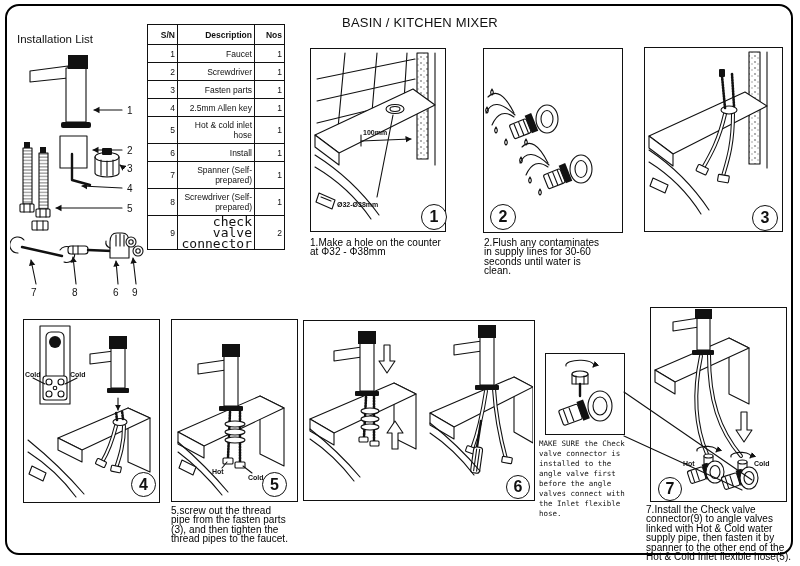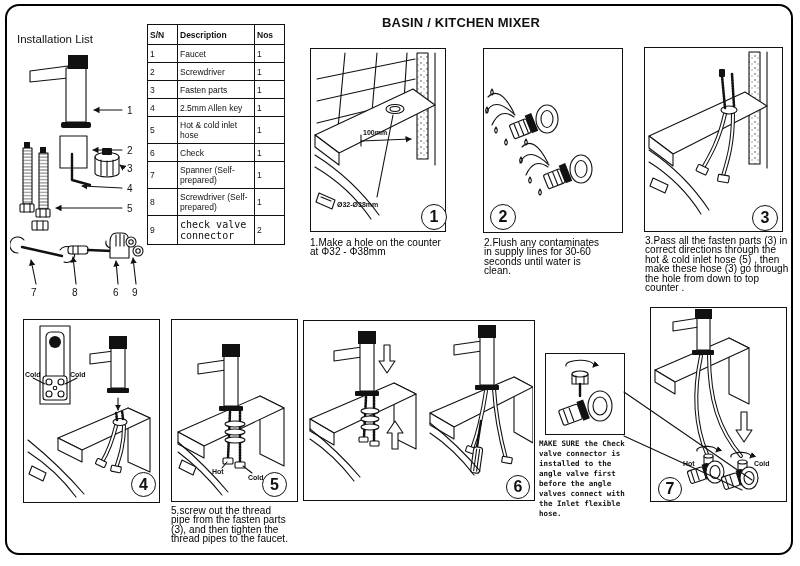--- a/index.html
+++ b/index.html
@@ -1,32 +1,32 @@
 <!DOCTYPE html>
 <html><head>
 <meta charset="utf-8">
 <style>
   *{margin:0;padding:0;box-sizing:border-box}
   html,body{background:#fff}
   body{width:800px;height:566px;position:relative;font-family:"Liberation Sans",sans-serif;color:#111}
   .page{position:absolute;left:0;top:0;width:800px;height:566px;background:#fff;overflow:hidden}
   .frame{position:absolute;left:5px;top:4px;width:788px;height:551px;border:2px solid #000;border-radius:14px}
   .install-title{position:absolute;left:17px;top:33px;font-size:11.5px;font-weight:normal}
-  .main-title{position:absolute;left:300px;top:15px;width:240px;text-align:right;font-size:13px;font-weight:bold;letter-spacing:.2px}
-  .parts-table{position:absolute;left:147px;top:24px;width:137px;border-collapse:collapse;font-size:8.5px;text-align:left;table-layout:fixed}
+  .main-title{position:absolute;left:300px;top:15px;width:240px;text-align:center;font-size:13px;font-weight:normal;letter-spacing:.2px}
+  .parts-table{position:absolute;left:147px;top:24px;width:137px;border-collapse:collapse;font-size:8.5px;text-align:right;table-layout:fixed}
   .parts-table th,.parts-table td{border:1.2px solid #111;padding:0 2px;vertical-align:middle;overflow:hidden}
   .parts-table th{font-weight:bold;height:20px}
   .parts-table col.c1{width:30px}.parts-table col.c2{width:77px}.parts-table col.c3{width:30px}
   tr.h18{height:18px} tr.h27{height:27px} tr.h29{height:29px}
-  .mono{font-family:"DejaVu Sans Mono",monospace;font-size:10px;line-height:11px}
+  .mono{font-family:"DejaVu Sans Mono",monospace;font-size:13px;line-height:11px}
   .panel{position:absolute;border:1.5px solid #111;background:#fff}
   .panel svg{position:absolute;left:0;top:0}
   .caption{position:absolute;font-size:10px;line-height:9.4px;letter-spacing:.05px;color:#000}
   .note-box{position:absolute;left:545px;top:353px;width:80px;height:82px;border:1.4px solid #111;background:#fff}
-  .note-text{position:absolute;left:539px;top:439px;width:96px;font-family:"DejaVu Sans Mono",monospace;font-size:7.5px;line-height:10px;font-weight:bold}
+  .note-text{position:absolute;left:539px;top:439px;width:96px;font-family:"DejaVu Sans Mono",monospace;font-size:7.5px;line-height:10px;font-weight:normal}
   .step-circle{position:absolute;width:26px;height:26px;border:1.7px solid #111;border-radius:50%;background:#fff;display:flex;align-items:center;justify-content:center;font-size:16px;font-weight:bold;z-index:5}
   .leads{position:absolute;left:540px;top:340px;width:260px;height:160px;z-index:6;pointer-events:none}
   
   svg line,svg path,svg rect,svg ellipse,svg circle,svg polygon,svg polyline{stroke:#111;stroke-width:1.1;fill:none;stroke-linejoin:round;stroke-linecap:round}
   svg .w{fill:#fff}
   svg .f{fill:#111;stroke:none}
   svg .thin{stroke-width:.7}
   svg .thick{stroke-width:2.4}
   svg .tube{stroke-width:4}
   svg .tubein{stroke:#fff;stroke-width:1.9}
@@ -160,21 +160,21 @@
           <td>2.5mm Allen key</td>
           <td>1</td>
         </tr>
       <tr class="h27">
           <td>5</td>
           <td>Hot &amp; cold inlet hose</td>
           <td>1</td>
         </tr>
       <tr class="h18">
           <td>6</td>
-          <td>Check</td>
+          <td>Install</td>
           <td>1</td>
         </tr>
       <tr class="h27">
           <td>7</td>
           <td>Spanner (Self-prepared)</td>
           <td>1</td>
         </tr>
       <tr class="h27">
           <td>8</td>
           <td>Screwdriver (Self-prepared)</td>
@@ -472,16 +472,16 @@
   <div class="step-circle" style="left:421px;top:204px">1</div>
   <div class="step-circle" style="left:490px;top:204px">2</div>
   <div class="step-circle" style="left:752px;top:205px">3</div>
   <div class="step-circle" style="left:131px;top:472px;width:25px;height:25px">4</div>
   <div class="step-circle" style="left:262px;top:472px;width:25px;height:25px">5</div>
   <div class="step-circle" style="left:506px;top:475px;width:24px;height:24px">6</div>
   <div class="step-circle" style="left:658px;top:477px;width:24px;height:24px">7</div>
 
   <p class="caption" style="left:310px;top:238px;width:134px">1.Make a hole on the counter at Φ32 - Φ38mm</p>
   <p class="caption" style="left:484px;top:238px;width:124px">2.Flush any contaminates in supply lines for 30-60 seconds until water is clean.</p>
-  <p class="caption" style="left:645px;top:236px;width:146px">3.Pass all the fasten parts (3) in correct directions through the hot &amp; cold inlet hose (5) , then make these hose (3) go through the hole from down to top counter .</p>
   <p class="caption" style="left:171px;top:506px;width:120px">5.screw out the thread pipe from the fasten parts (3), and then tighten the thread pipes to the faucet.</p>
+  <p class="caption" style="left:646px;top:505px;width:146px">7.Install the Check valve connector(9) to angle valves linked with Hot &amp; Cold water supply pipe, then fasten it by spanner to the other end of the Hot &amp; Cold Inlet flexible hose(5).</p>
   <p class="note-text">MAKE SURE the Check valve connector is installed to the angle valve first before the angle valves connect with the Inlet flexible hose.</p>
 </div>
 
 </body></html>

